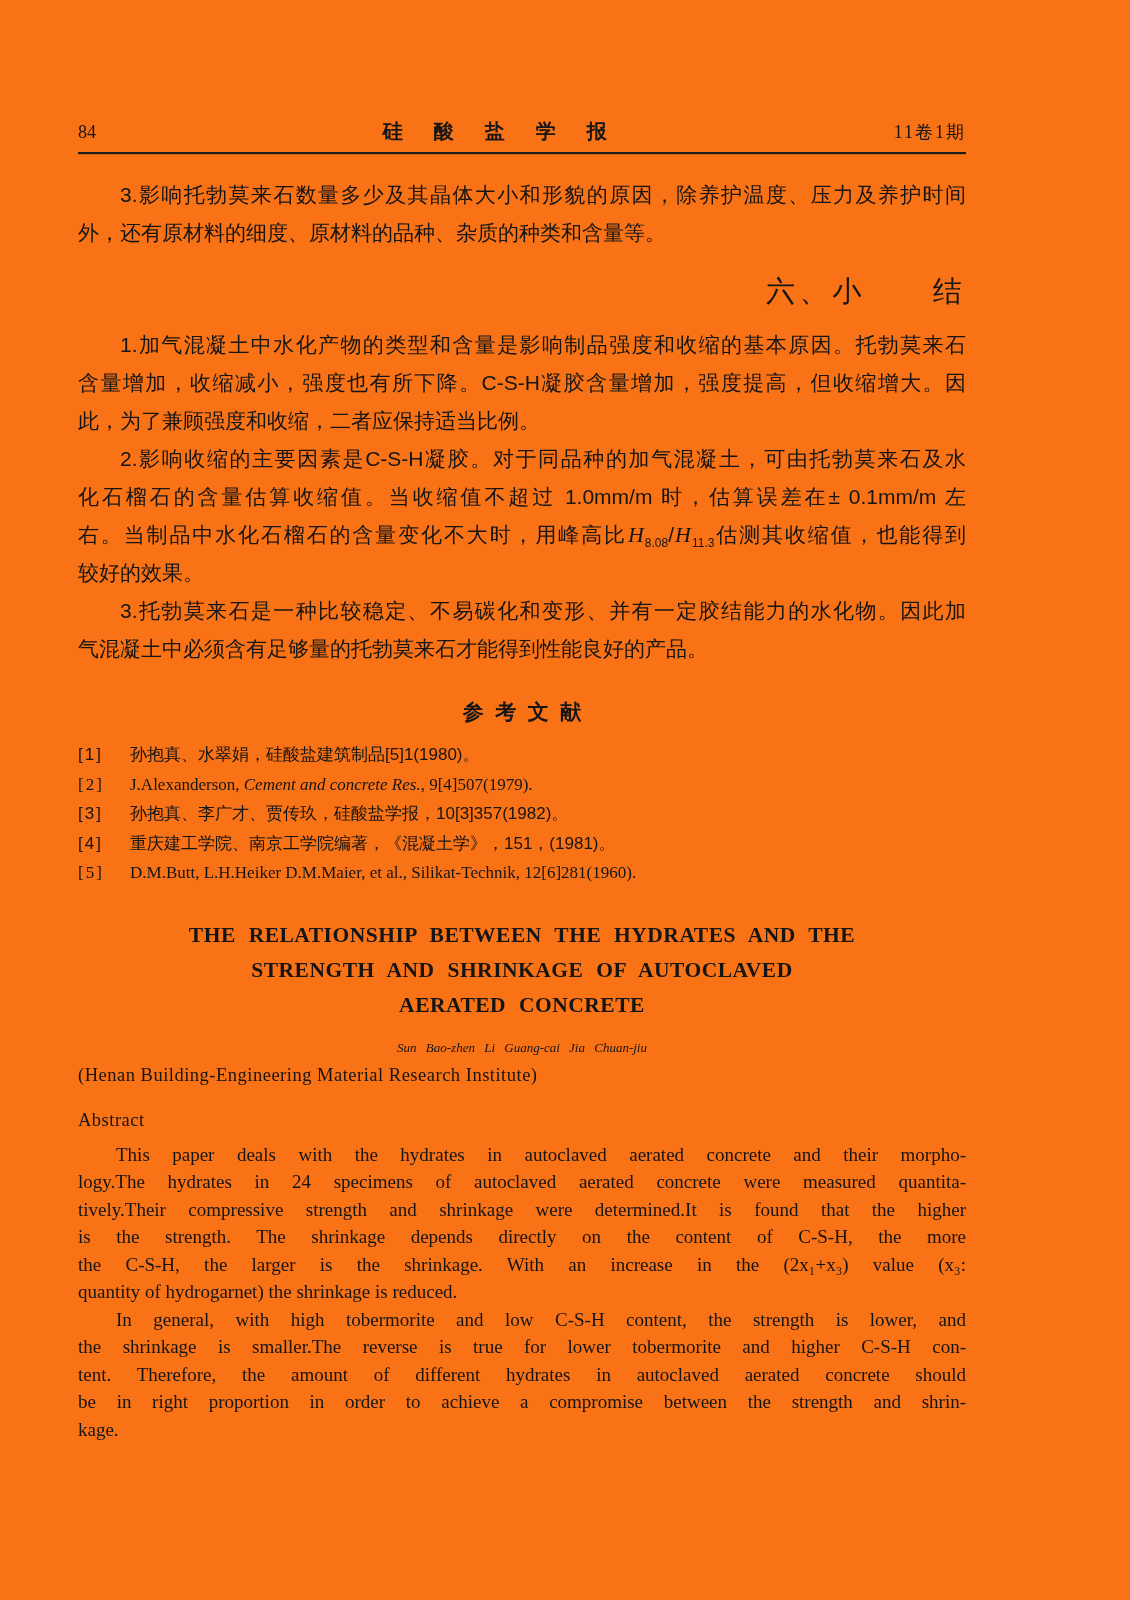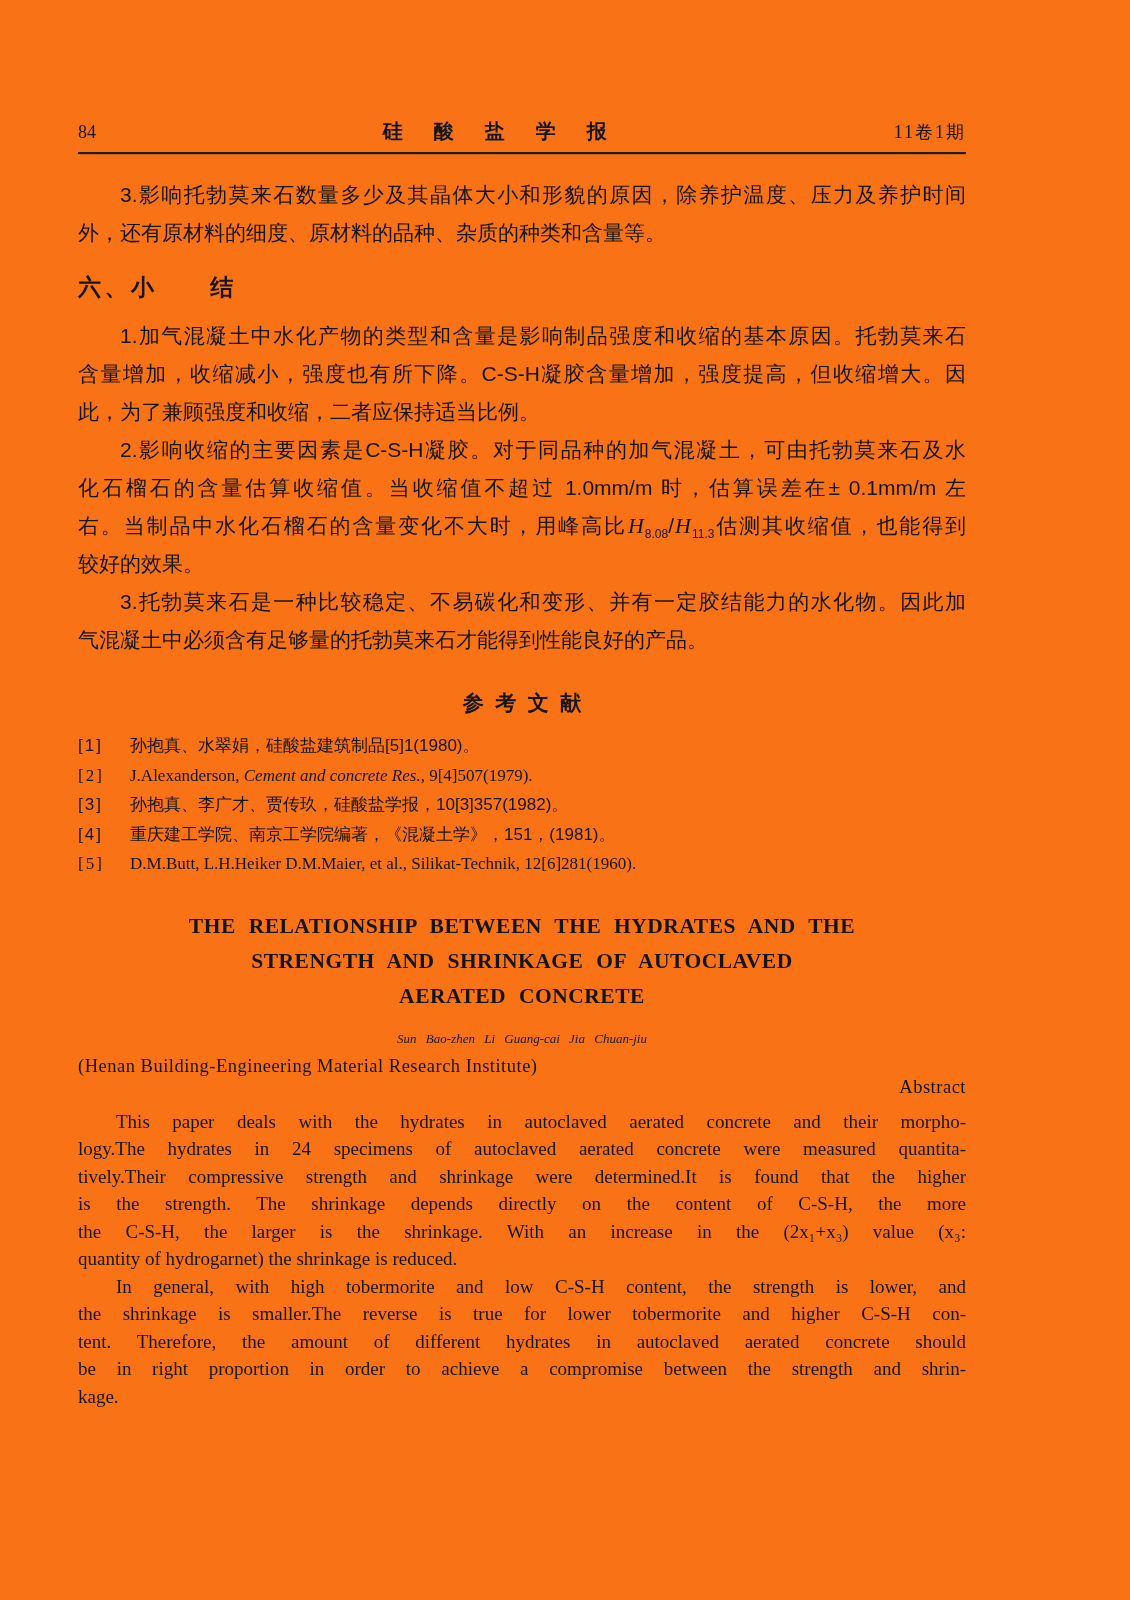--- a/index.html
+++ b/index.html
@@ -22,22 +22,22 @@
           box-shadow:0 1px 0 rgba(0,0,0,.15); }
 
   
   .cnpara { font-size:21px; line-height:38px; font-weight:500; }
   .jline  { text-align:justify; text-align-last:justify; }
   .lastline { text-align:left; }
   .indent { text-indent:2em; }
   .mt22 { margin-top:22px; }
 
   .section-title {
-    margin:20px 0 14px 0; text-align:left;
-    font-size:23px; font-weight:700; letter-spacing:0.15em;
+    margin:20px 0 14px 0; text-align:right;
+    font-size:29px; font-weight:400; letter-spacing:0.15em;
   }
 
   sub { font-size:12px; line-height:0; }
   .hvar { font-family:"Liberation Serif", serif; font-style:italic; font-size:22px; padding:0 1px; }
 
   
   .refs-title { margin-top:30px; text-align:center; font-size:21px; font-weight:700;
                 letter-spacing:0.55em; text-indent:0.55em; }
   .reflist { margin-top:14px; font-size:17px; line-height:29.5px; }
   .refrow { display:flex; }
@@ -47,21 +47,21 @@
   .latin { font-family:"Liberation Serif", serif; }
 
   
   .etitle { margin-top:30px; text-align:center; font-family:"Liberation Serif", serif;
             font-weight:700; font-size:21.5px; line-height:35px; word-spacing:7px;
             letter-spacing:0.5px; }
   .authors { margin-top:17px; text-align:center; font-family:"Liberation Serif", serif;
              font-style:italic; font-size:13px; word-spacing:6px; }
   .affil { margin-top:9px; text-align:left; font-family:"Liberation Serif", serif;
            font-size:18.5px; letter-spacing:0.5px; }
-  .abs-head { text-align:right; font-family:"Liberation Serif", serif;
+  .abs-head { margin-top:24px; text-align:left; font-family:"Liberation Serif", serif;
               font-size:18.5px; letter-spacing:0.5px; }
   .abstract { margin-top:10px; font-family:"Liberation Serif", serif; font-size:19px;
               line-height:27.5px; }
   .aline { text-align:justify; text-align-last:justify; }
   .aline.lastline { text-align-last:left; }
 
   .formula-line { line-height:46px; text-align:left; text-align-last:left;
                   display:flex; align-items:center; white-space:nowrap; }
   .bigparen { font-size:38px; line-height:1; font-weight:400;
               display:inline-block; transform:scaleY(1.08); margin:0 1px; }

